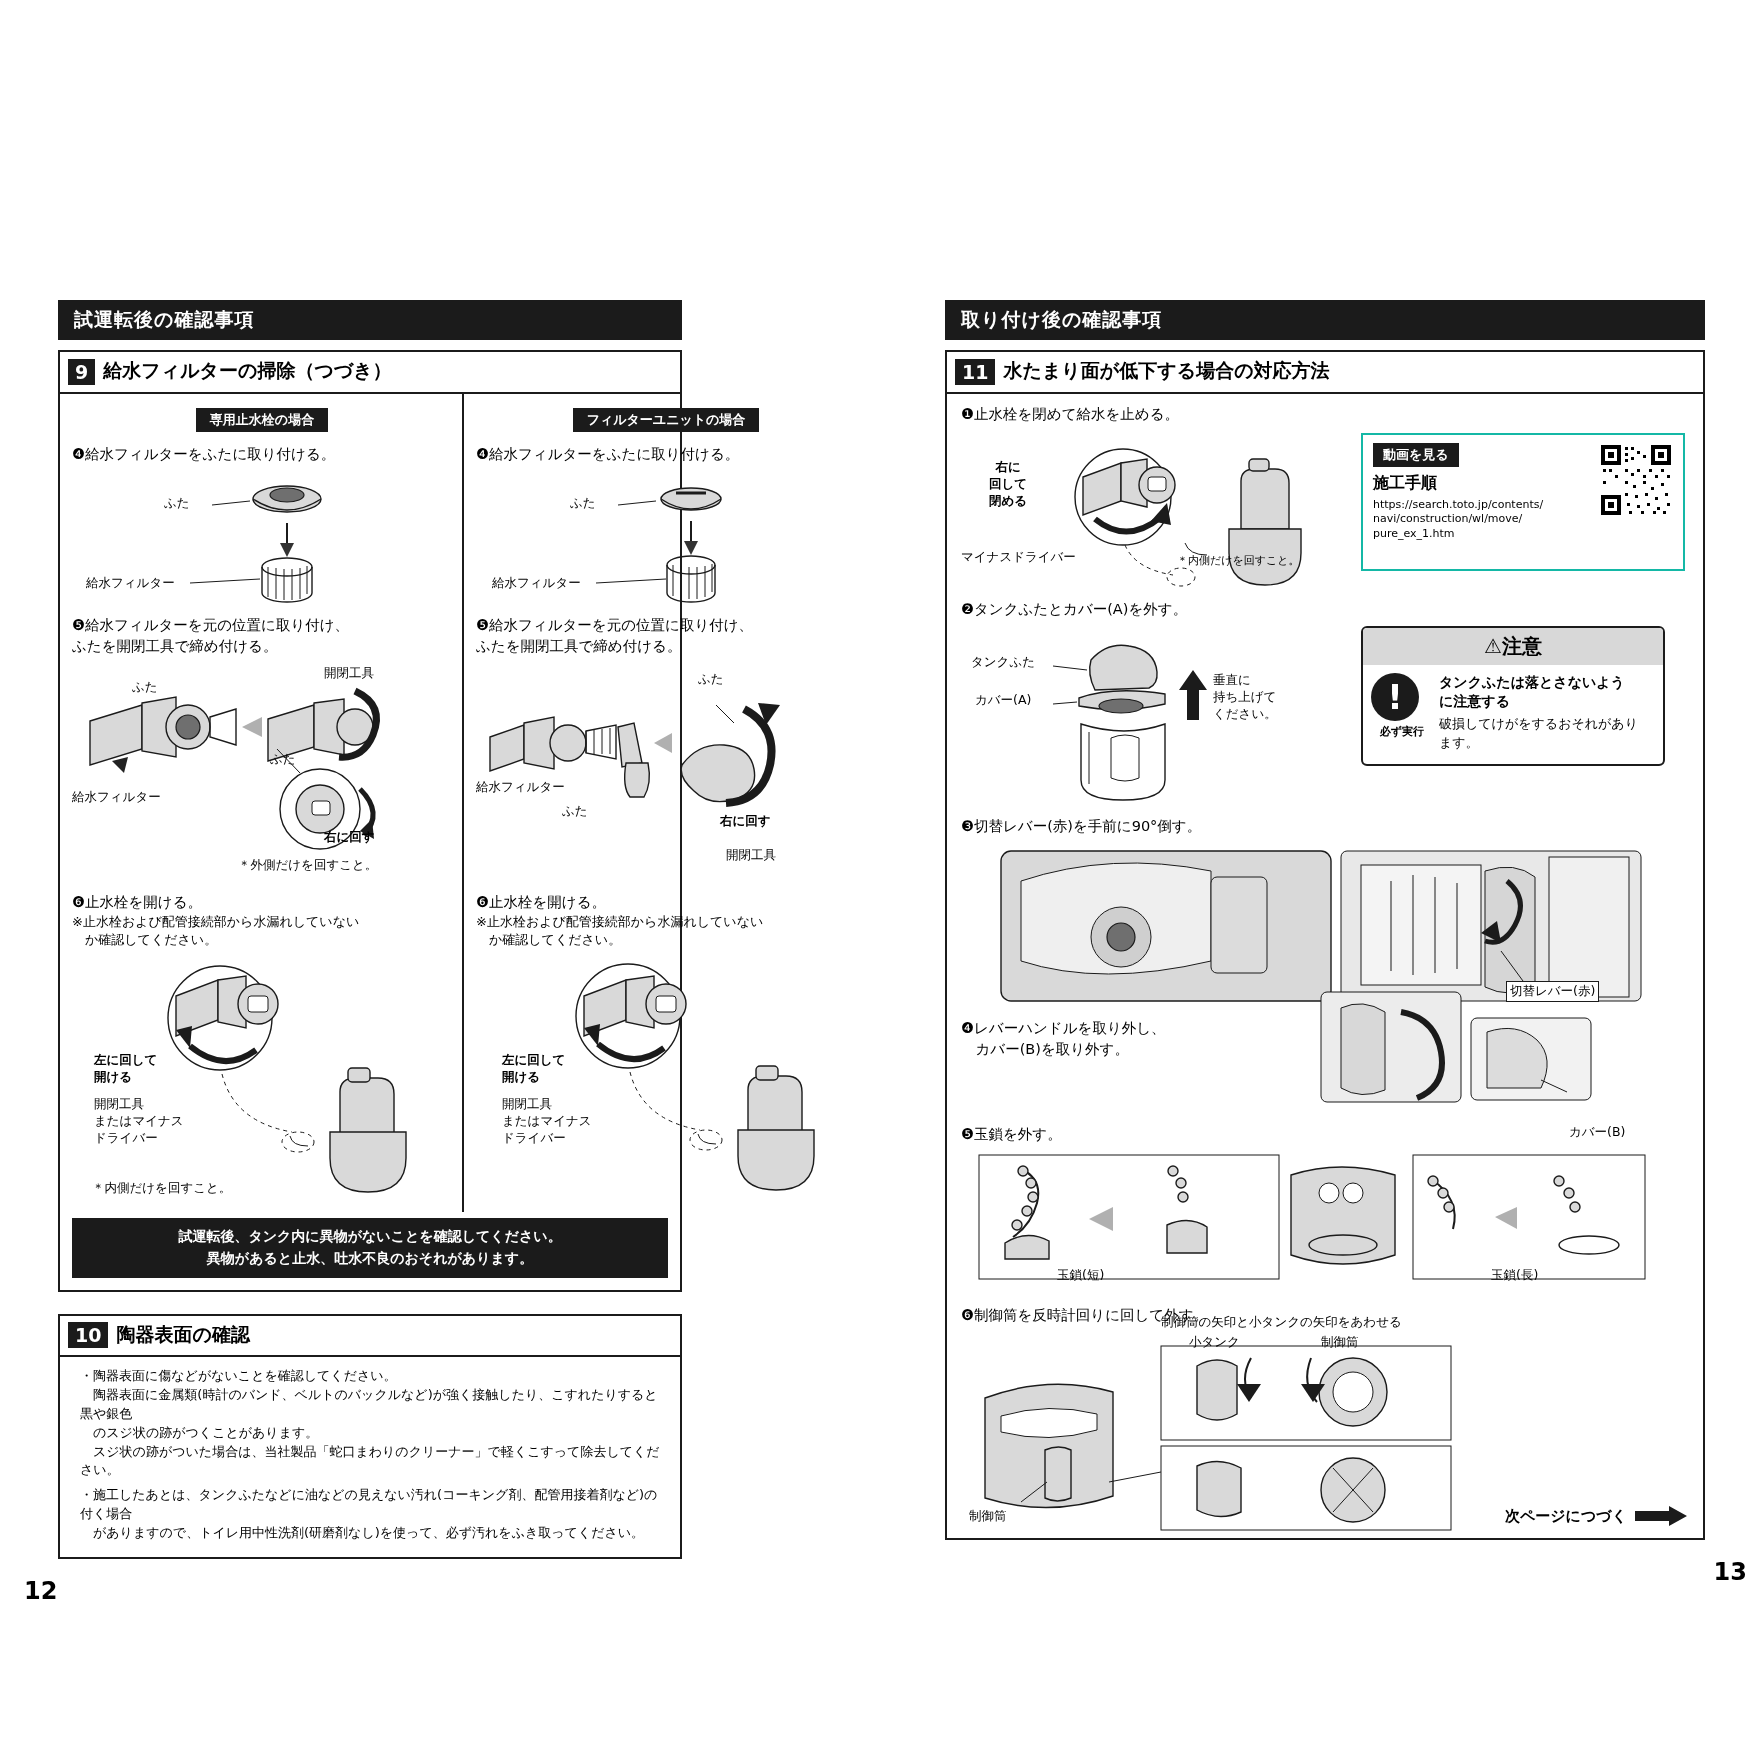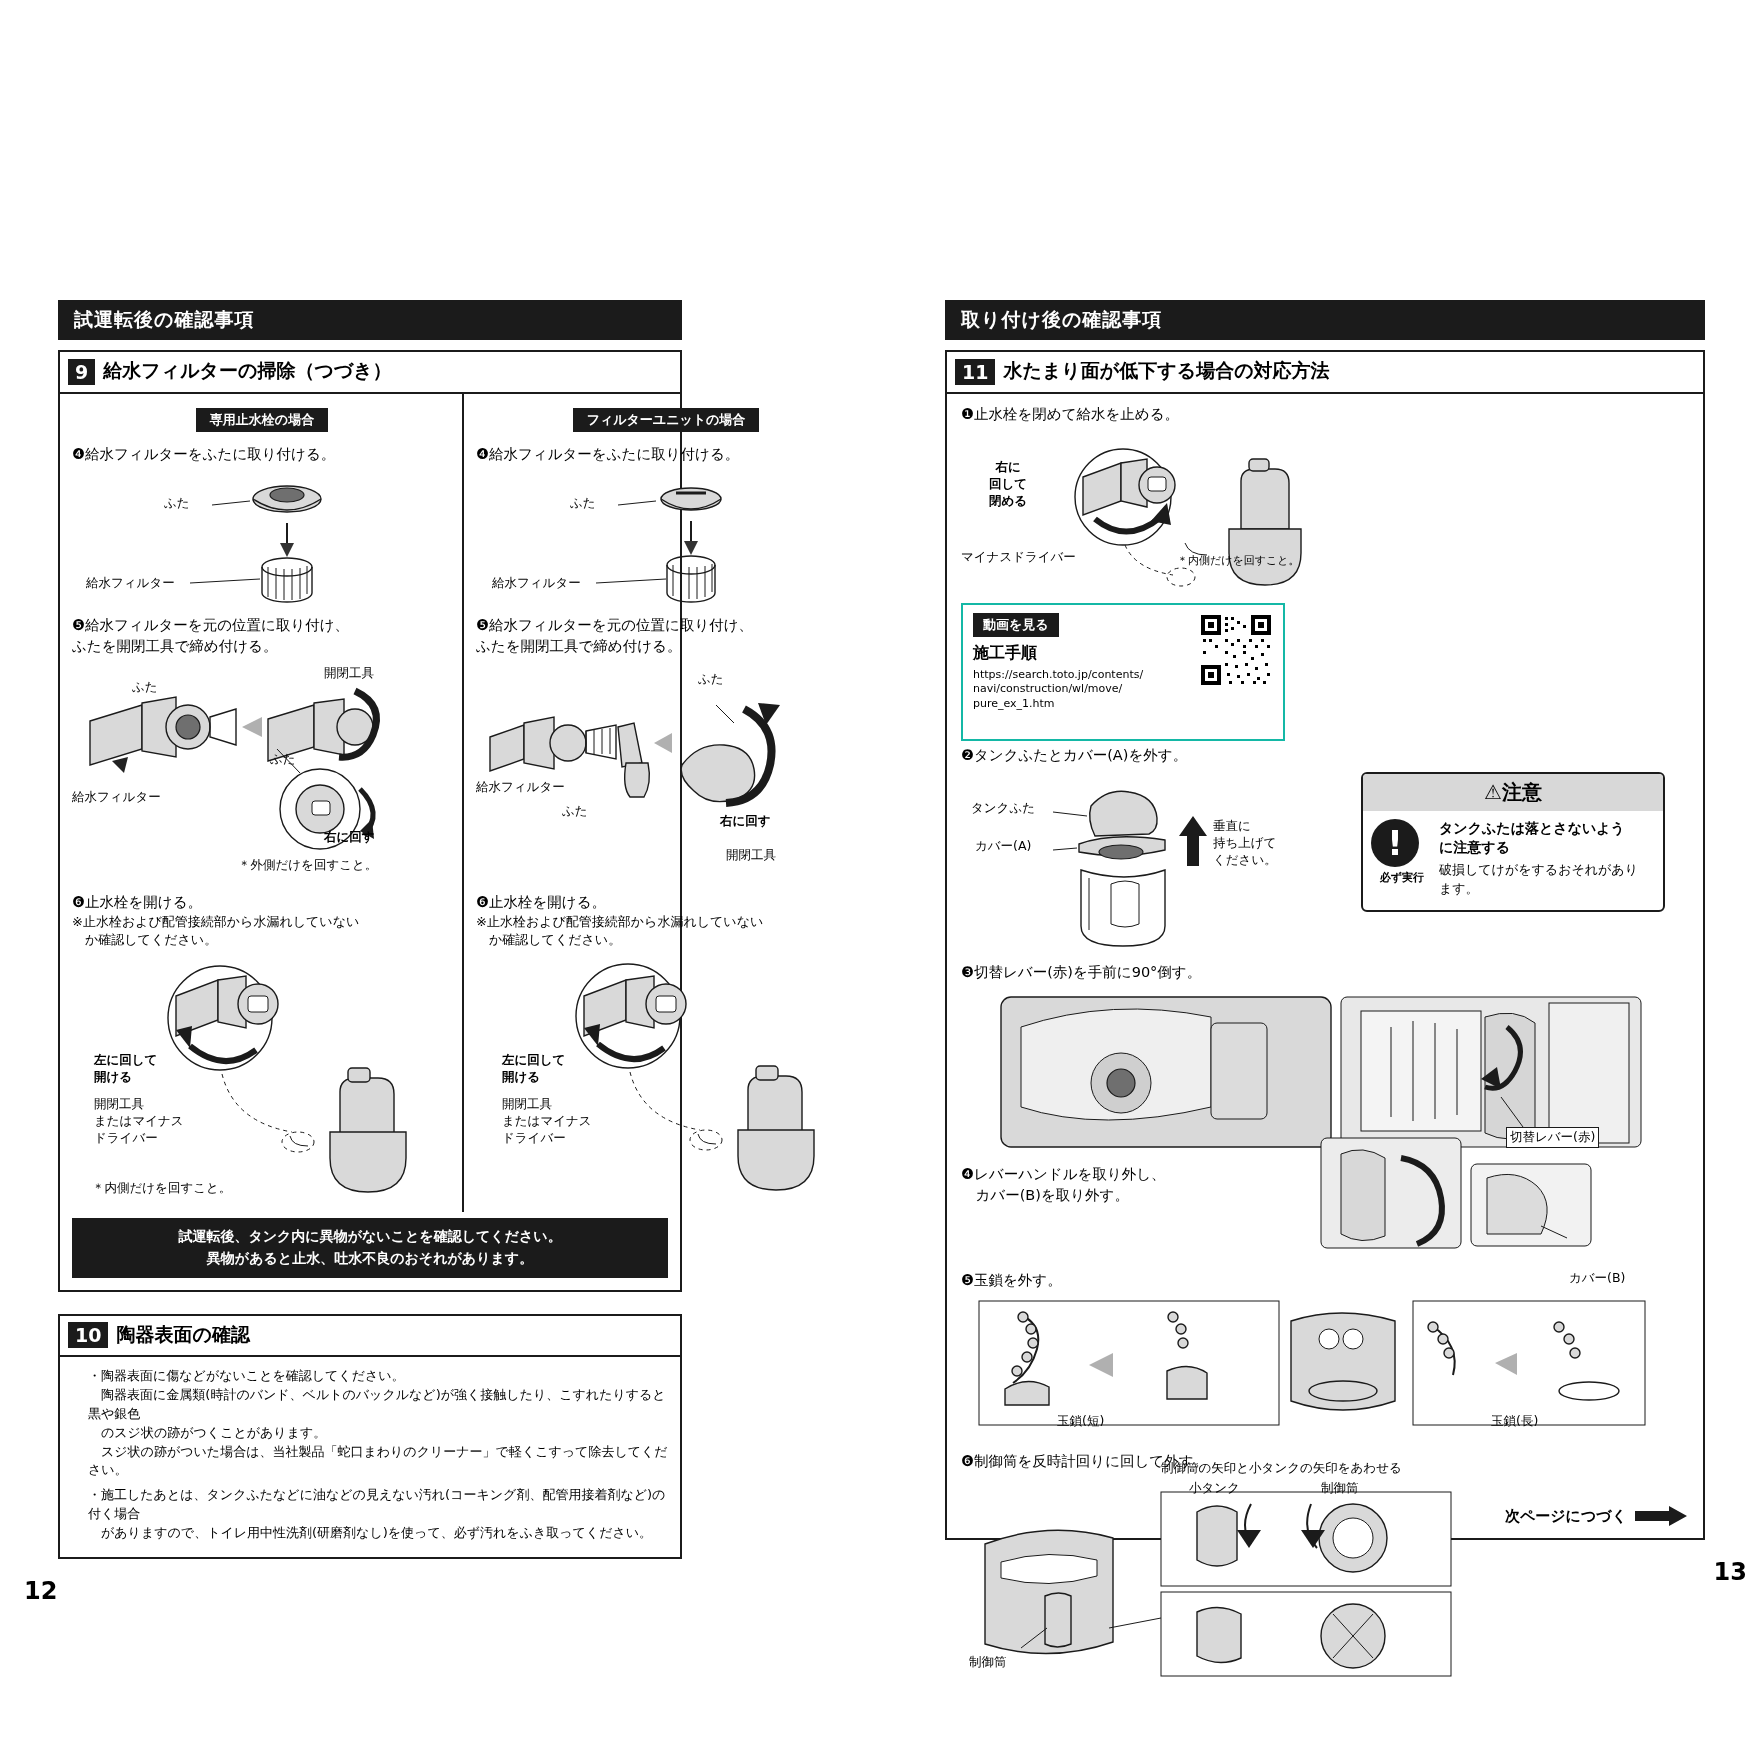--- a/index.html
+++ b/index.html
@@ -238,21 +238,21 @@
       </div>
 
       <div class="blk-note" style="white-space:pre-line;margin:6px 12px 12px 12px;">試運転後、タンク内に異物がないことを確認してください。
 異物があると止水、吐水不良のおそれがあります。</div>
     </div>
 
     <div class="panel" style="margin-top:22px;">
       <div class="sub-head">
         <span class="num-badge">10</span><span>陶器表面の確認</span>
       </div>
-      <div style="padding:10px 12px 14px 28px;">
+      <div style="padding:10px 12px 14px 20px;">
         <div class="note" style="white-space:pre-line;">・陶器表面に傷などがないことを確認してください。
 　陶器表面に金属類(時計のバンド、ベルトのバックルなど)が強く接触したり、こすれたりすると黒や銀色
 　のスジ状の跡がつくことがあります。
 　スジ状の跡がついた場合は、当社製品「蛇口まわりのクリーナー」で軽くこすって除去してください。</div>
         <div class="note" style="white-space:pre-line;margin-top:6px;">・施工したあとは、タンクふたなどに油などの見えない汚れ(コーキング剤、配管用接着剤など)の付く場合
 　がありますので、トイレ用中性洗剤(研磨剤なし)を使って、必ず汚れをふき取ってください。</div>
       </div>
     </div>
 
     <div class="pagenum" style="position:absolute;left:-34px;bottom:-46px;">12</div>
@@ -264,21 +264,21 @@
 
     <div class="panel" style="margin-top:10px;height:1190px;position:relative;">
       <div class="sub-head">
         <span class="num-badge">11</span><span>水たまり面が低下する場合の対応方法</span>
       </div>
 
       <div style="padding:10px 14px 0 14px;">
 
         <div class="stepline">❶止水栓を閉めて給水を止める。</div>
 
-        <div style="display:flex;flex-direction:column;">
+        <div style="display:flex;">
           <div class="fig" style="width:400px;height:170px;">
             <svg width="400" height="170" viewBox="0 0 400 170">
               <circle cx="162" cy="72" r="48" class="nofill"></circle>
               <path d="M122 52 l38 -14 l0 38 l-38 14 z" class="g-fill"></path>
               <path d="M160 38 l26 -4 l0 48 l-26 -6 z" class="g-fill"></path>
               <circle cx="196" cy="60" r="18" class="g-fill"></circle>
               <rect x="187" y="52" width="18" height="14" rx="3" fill="#fff" stroke="#1b1b1b"></rect>
               <path d="M200 92 q-34 28 -66 2" fill="none" stroke="#1b1b1b" stroke-width="6"></path>
               <polygon points="206,78 210,100 190,96" fill="#1b1b1b"></polygon>
               <path d="M164 120 q10 24 48 30" class="thin" stroke-dasharray="4 4"></path>

